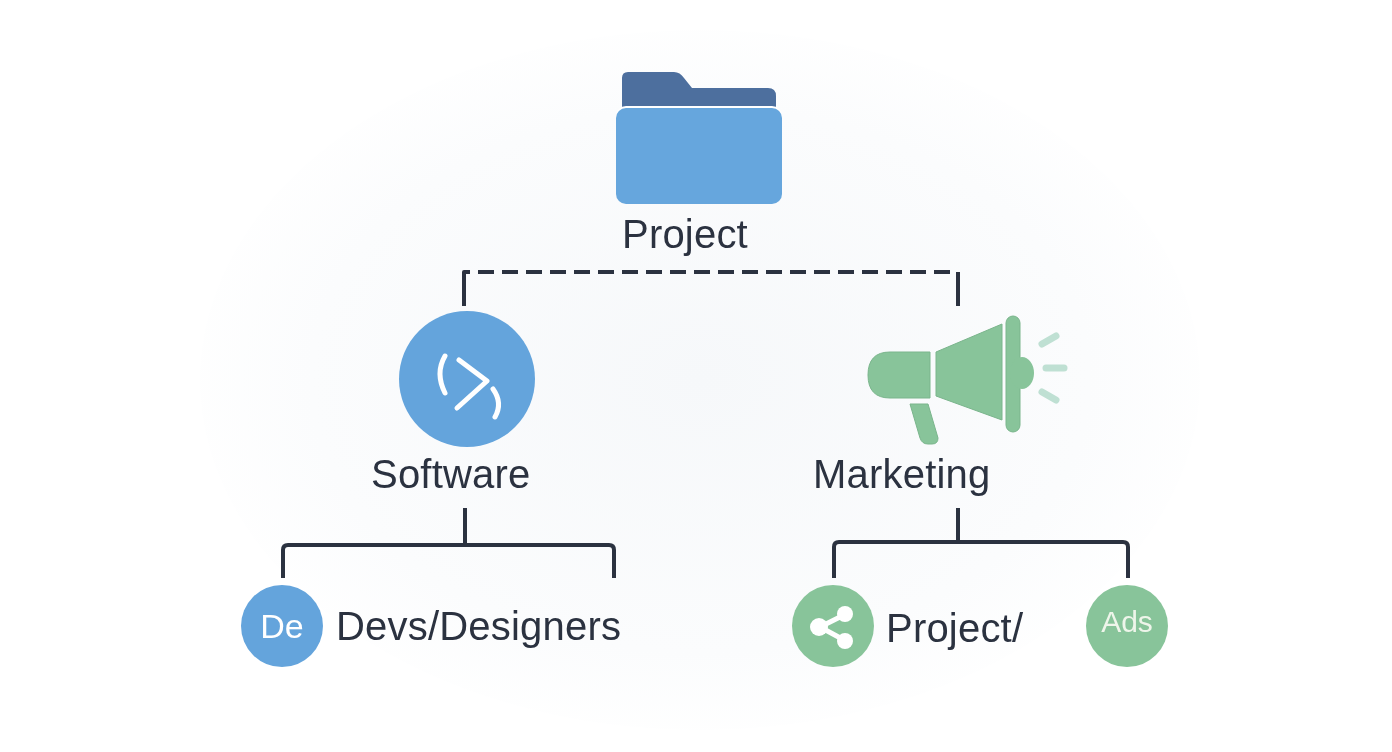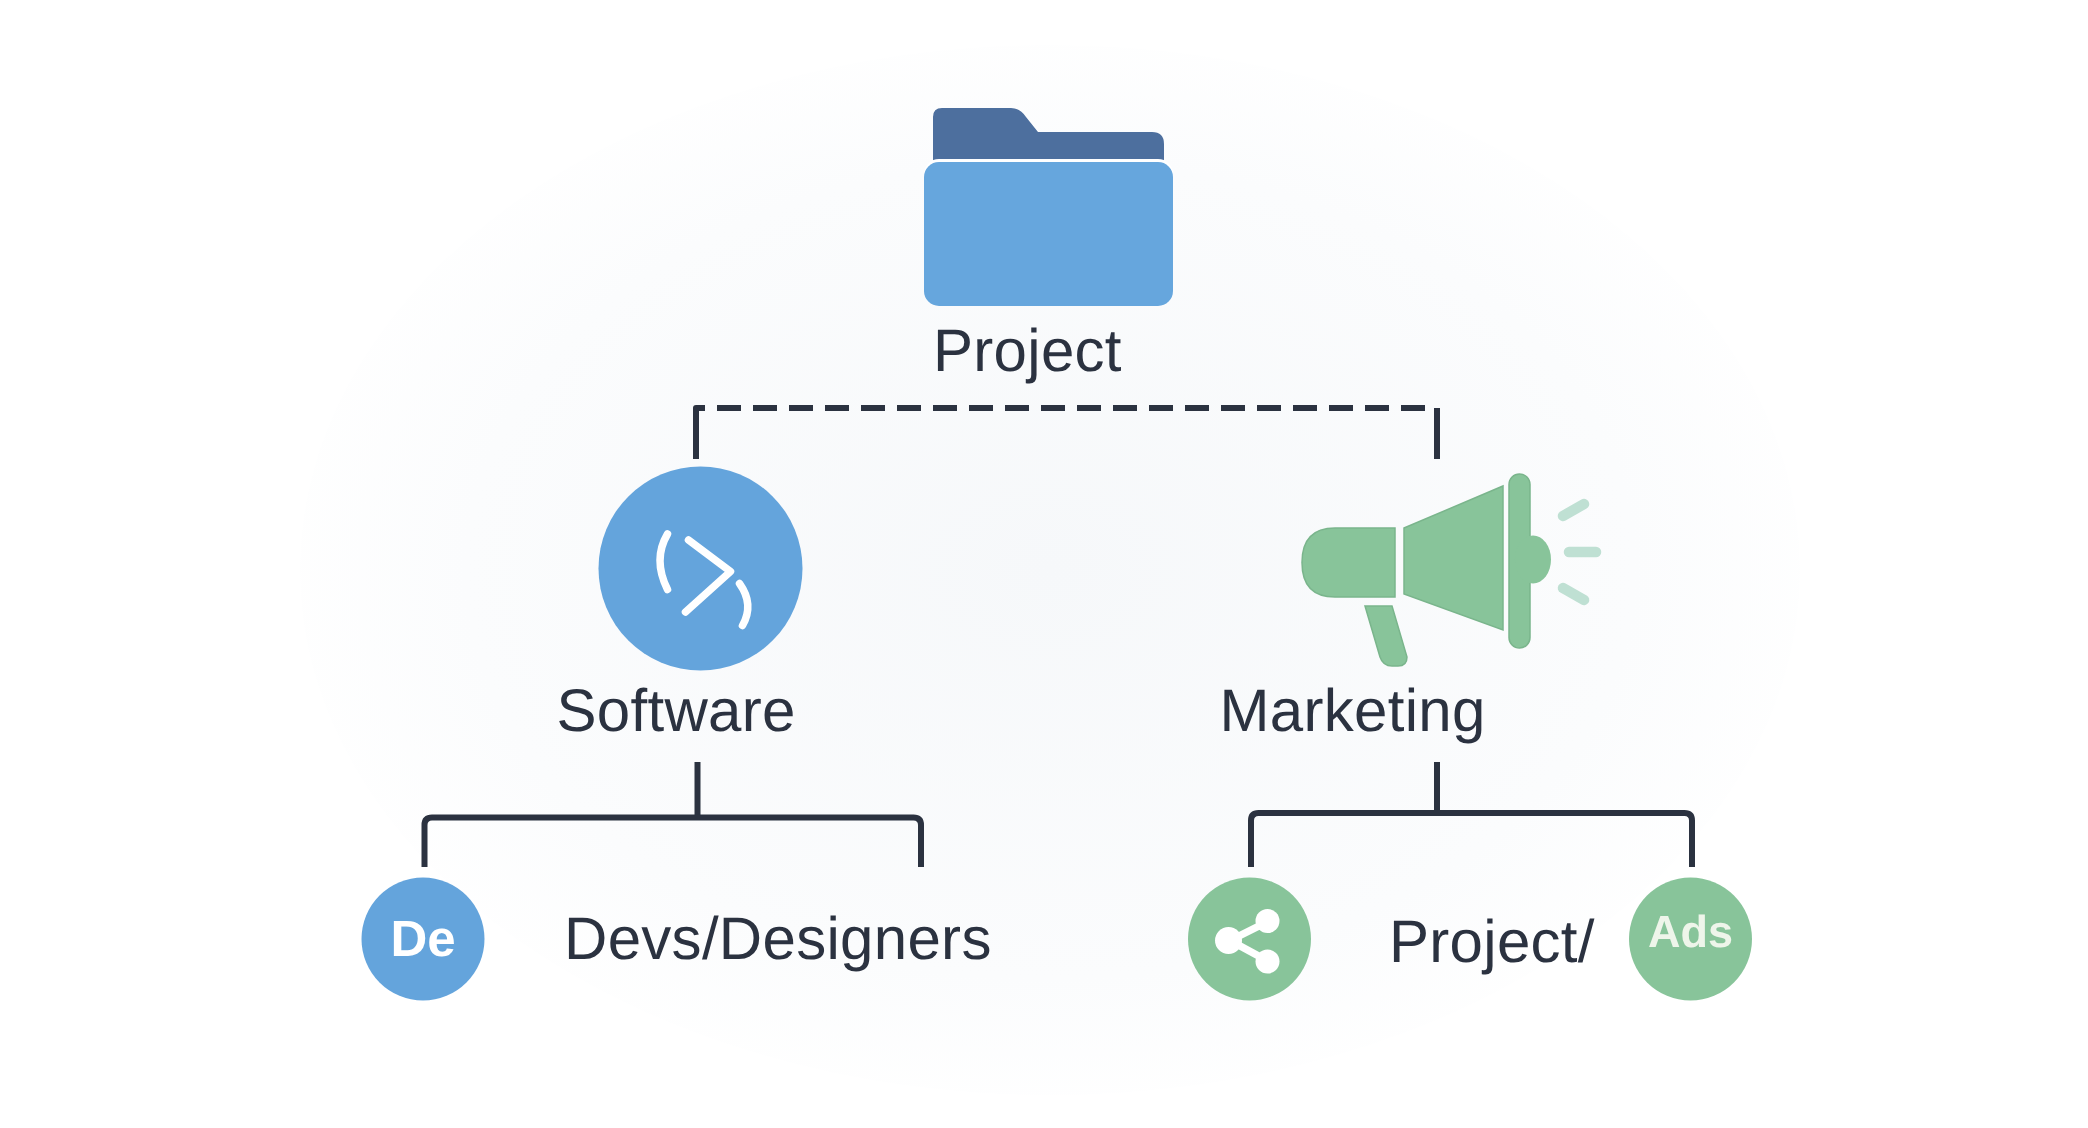--- a/index.html
+++ b/index.html
@@ -14,26 +14,26 @@
     border-radius: 50%;
     background: radial-gradient(ellipse at center, #f6f8fa 0%, #fbfcfd 55%, #ffffff 75%);
   }
   .abs { position: absolute; }
   svg.lines { position: absolute; left: 0; top: 0; }
   .label {
     position: absolute; font-weight: normal; color: #2b3240; white-space: nowrap;
     letter-spacing: 0.2px;
   }
   .node-title { font-size: 40px; }
-  .leaf-label { font-size: 40px; margin-left: 40px; }
+  .leaf-label { font-size: 40px; }
   .circle {
     position: absolute; border-radius: 50%;
     display: flex; align-items: center; justify-content: center;
   }
-  .circle-text { color: #ffffff; font-weight: bold; font-size: 34px; }
+  .circle-text { color: #ffffff; font-weight: normal; font-size: 34px; }
 </style>
 </head>
 <body>
 
 <div class="bg-glow"></div>
 
 <svg class="lines" width="1392" height="752">
 
   <path d="M464 306 V272 H958 V306" fill="none" stroke="#2b3240" stroke-width="4" stroke-dasharray="16 8" stroke-linejoin="round"></path>
   <line x1="464" y1="272" x2="464" y2="306" stroke="#2b3240" stroke-width="4"></line>

